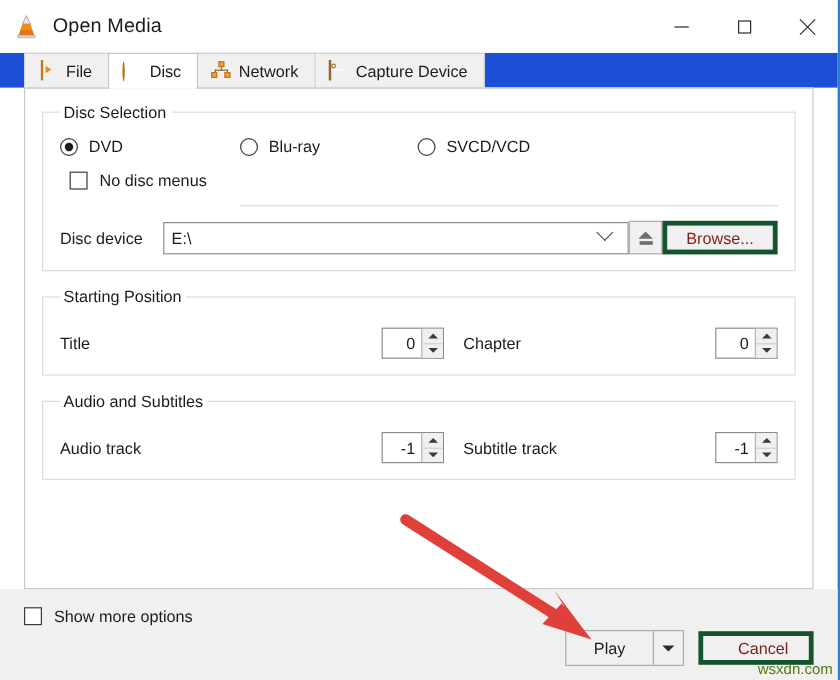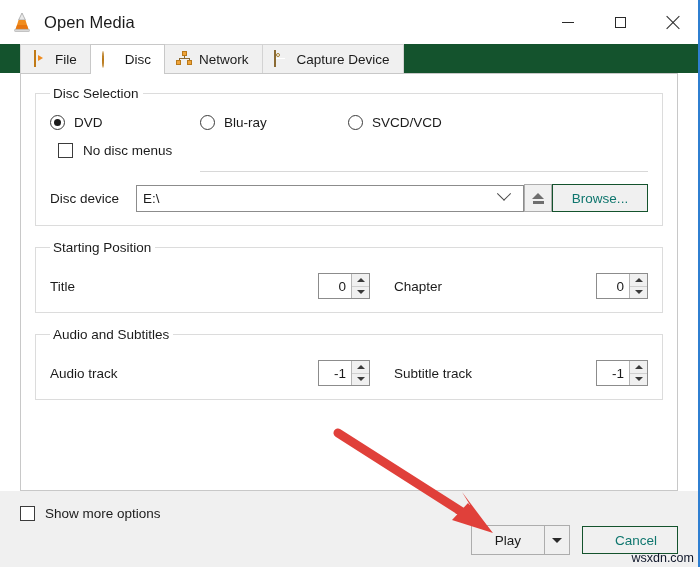--- a/index.html
+++ b/index.html
@@ -78,21 +78,21 @@
   .glyph-close:before { transform: rotate(45deg); }
   .glyph-close:after  { transform: rotate(-45deg); }
 
   
   .tabstrip {
     flex: 0 0 29px;
     height: 29px;
     padding-left: 20px;
     display: flex;
     align-items: flex-end;
-    background: #14532d;
+    background: #1d4ed8;
     box-sizing: border-box;
   }
   .tab {
     height: 29px;
     display: flex;
     align-items: center;
     gap: 7px;
     padding: 0 13px 0 11px;
     background: #f0f0f0;
     border: 1px solid #d3d3d3;
@@ -250,32 +250,32 @@
   .eject:before {
     content:""; position:absolute; left:0; top:1px;
     border-left: 6px solid transparent; border-right: 6px solid transparent;
     border-bottom: 6px solid #6e6e6e;
   }
   .eject:after {
     content:""; position:absolute; left:0.5px; top:9px;
     width:11px; height:2.5px; background:#6e6e6e;
   }
   .btn {
-    background: #f0f0f0; border: 1px solid #14532d; box-sizing: border-box;
+    background: #f0f0f0; border: 4px solid #14532d; box-sizing: border-box;
     height: 28px; display: flex; align-items: center; justify-content: center;
-    font-size: 13.5px; color: #0f766e; cursor: default;
+    font-size: 13.5px; color: #7f1d1d; cursor: default;
   }
   .btn.browse { width: 96px; flex: 0 0 96px; }
 
   
   .sp-row { margin-top: 12px; }
   .sp-left { display: flex; align-items: center; flex: 0 0 320px; }
   .sp-left .lbl { flex: 1 1 auto; }
   .sp-right { display: flex; align-items: center; flex: 1 1 auto; }
-  .sp-right .lbl { flex: 1 1 auto; padding-left: 24px; }
+  .sp-right .lbl { flex: 1 1 auto; padding-left: 16px; }
   .spin {
     width: 52px; height: 26px; border: 1px solid #8c8c8c; background: #fff;
     box-sizing: border-box; display: flex; align-items: stretch; flex: 0 0 52px;
   }
   .spin .sv {
     flex: 1 1 auto; display: flex; align-items: center; justify-content: flex-end;
     padding-right: 5px; font-size: 13.5px;
   }
   .spin .btns {
     width: 17px; flex: 0 0 17px; border-left: 1px solid #b5b5b5;
@@ -329,21 +329,21 @@
   }
   .btn.cancel { width: 96px; flex: 0 0 96px; padding-left: 12px; }
 
   
   .arrow-svg {
     position: absolute; left: 0; top: 0; width: 700px; height: 567px;
     pointer-events: none; z-index: 40;
   }
   .watermark {
     position: absolute; right: 6px; bottom: 2px;
-    font-size: 12.5px; color: #0f172a; z-index: 50;
+    font-size: 12.5px; color: #4d7c0f; z-index: 50;
   }
 </style>
 </head>
 <body>
 
 <div class="window">
 
   <div class="titlebar">
     <div class="app-icon">
       <svg viewBox="0 0 22 22" width="22" height="22">

